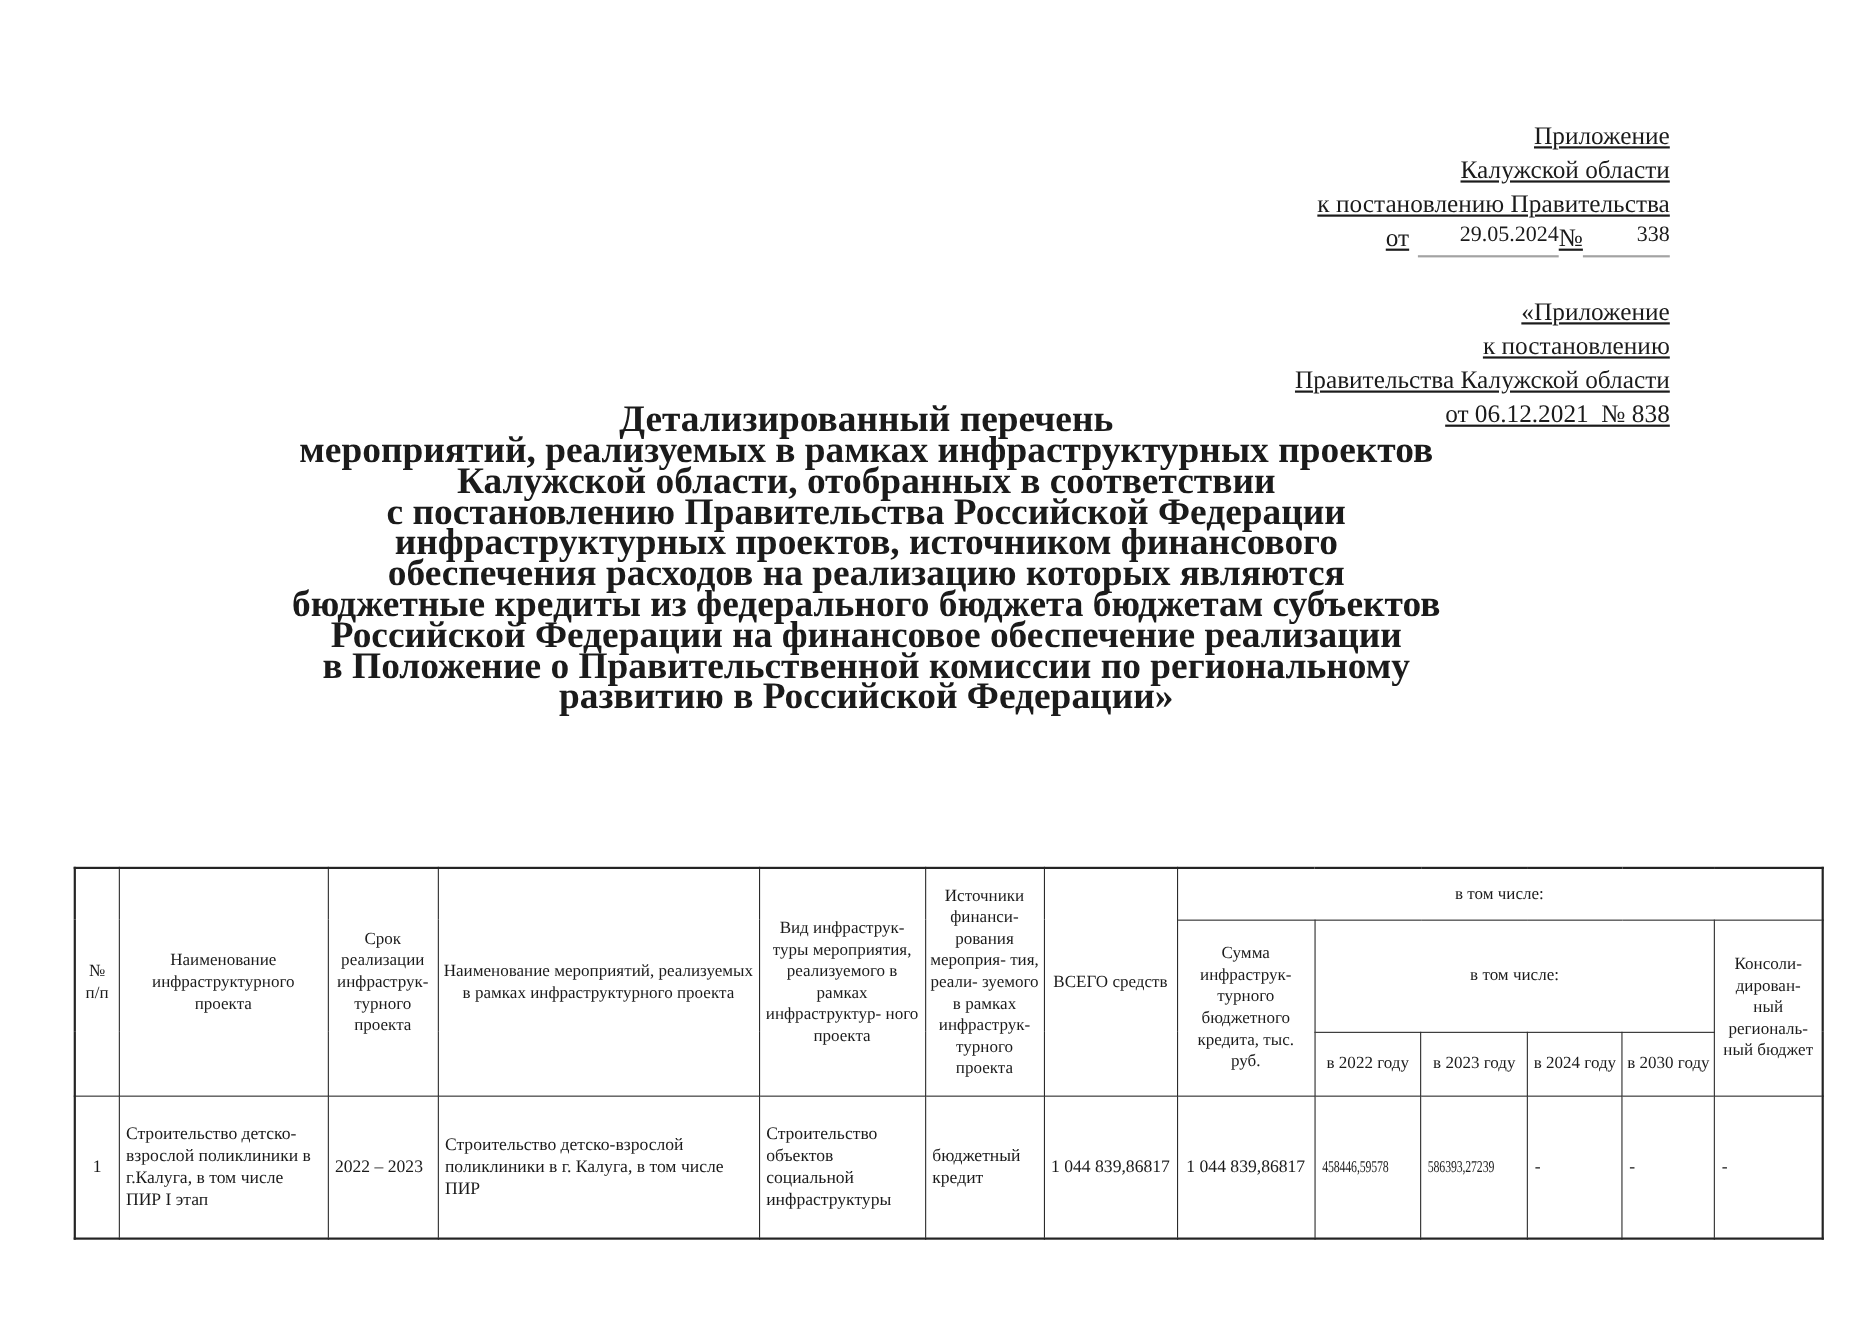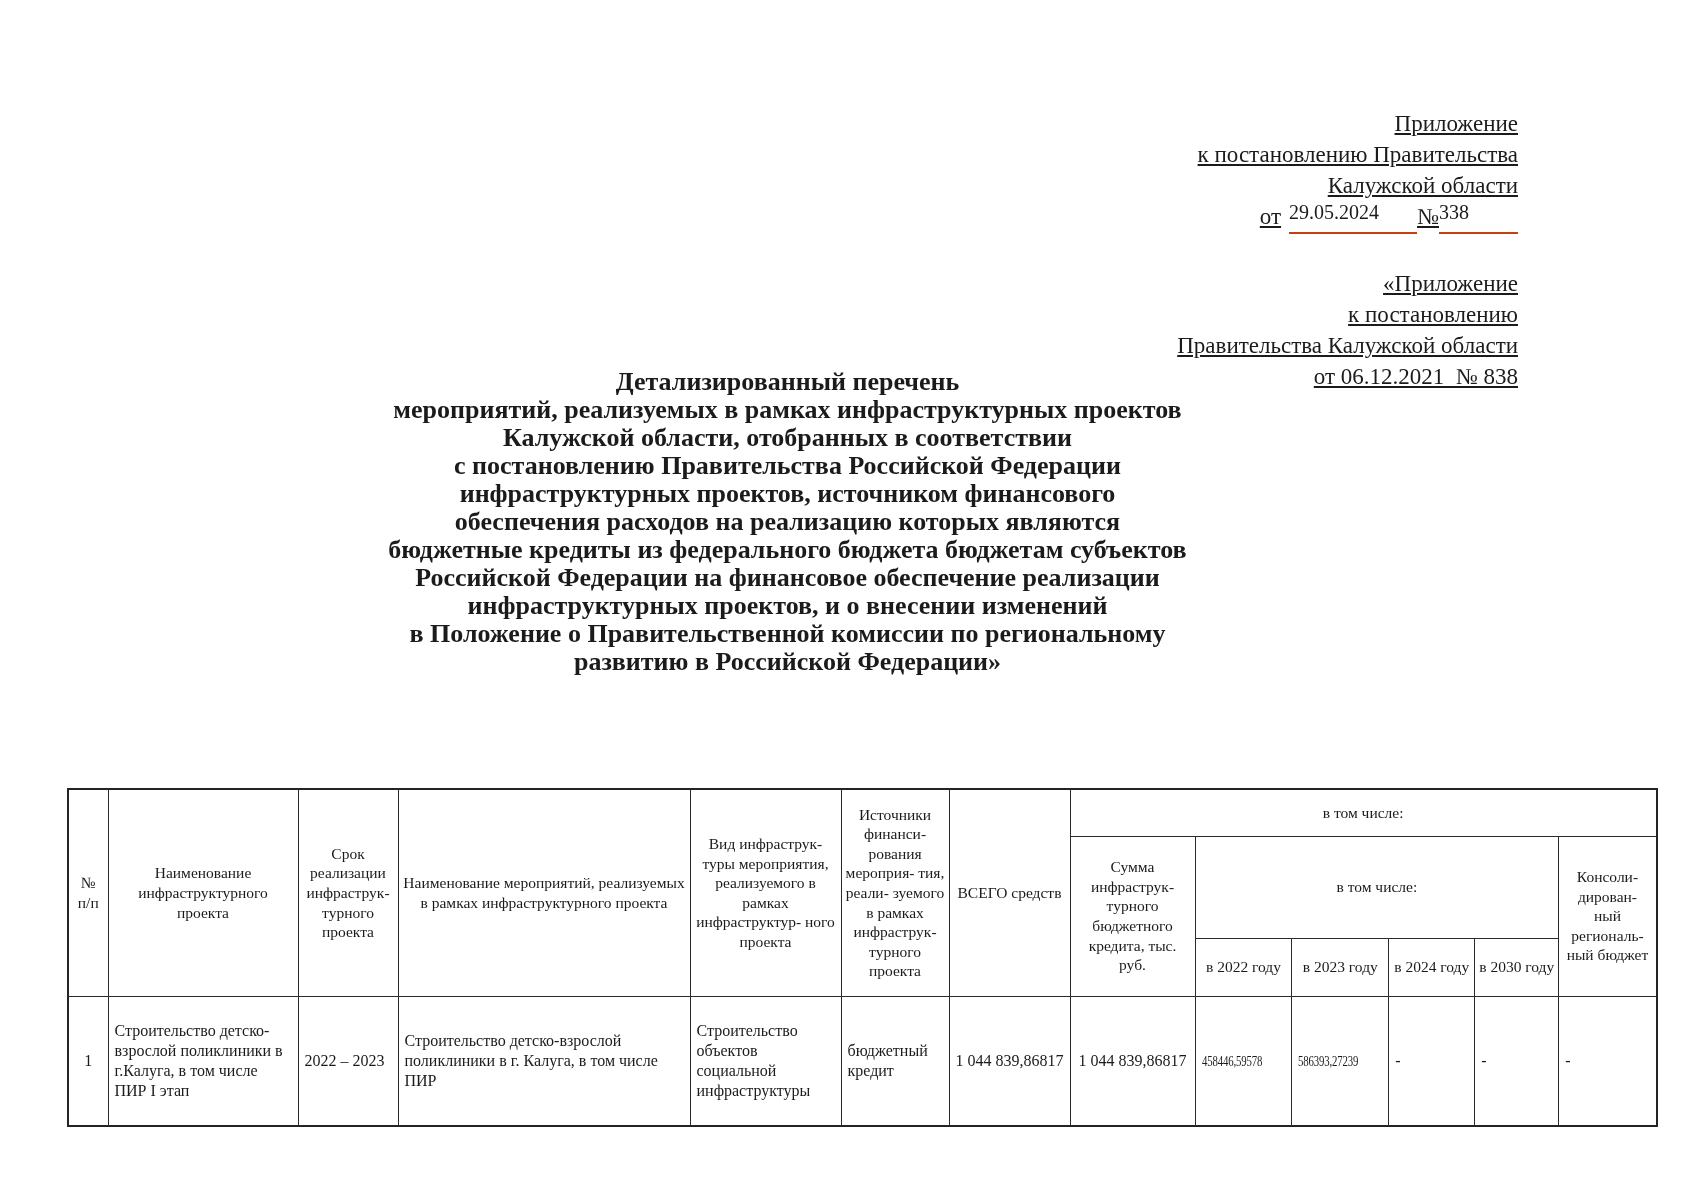--- a/index.html
+++ b/index.html
@@ -17,38 +17,38 @@
     text-align:right;
     font-size:23px;
     line-height:31px;
     white-space:nowrap;
     text-decoration:underline;
   }
   #note1 { top:108px; }
   #note2 { top:268px; }
   .blank {
     display:inline-block;
-    border-bottom:2px solid #c2410c;
-    text-align:left;
+    border-bottom:2px solid #a3a3a3;
+    text-align:right;
     line-height:26px;
     height:28px;
     vertical-align:baseline;
   }
   .blank .fill {
     position:relative; top:-5px;
     font-size:20px;
   }
   .date-slot { width:128px; margin-left:8px; }
   .num-slot  { width:79px; }
   .doc-title {
     position:absolute;
     top:368px; left:60px; width:1455px;
     text-align:center;
     font-weight:bold;
-    font-size:26px;
+    font-size:34px;
     line-height:28px;
   }
   table.doc {
     position:absolute;
     left:67px; top:788px;
     border-collapse:collapse;
     table-layout:fixed;
     border:2px solid #242424;
   }
   table.doc th, table.doc td {
@@ -84,22 +84,22 @@
     font-size:15px;
     letter-spacing:-0.2px;
     white-space:nowrap;
   }
 </style>
 </head>
 <body>
 
 <div class="note" id="note1">
   <div>Приложение</div>
+  <div>Калужской области</div>
   <div>к постановлению Правительства</div>
-  <div>Калужской области</div>
   <div>
     <span>от</span><span class="blank date-slot"><span class="fill">29.05.2024</span></span><span>№</span><span class="blank num-slot"><span class="fill">338</span></span>
   </div>
 </div>
 
 <div class="note" id="note2">
   <div>«Приложение</div>
   <div>к постановлению</div>
   <div>Правительства Калужской области</div>
   <div>от 06.12.2021&nbsp; № 838</div>
@@ -107,21 +107,20 @@
 
 <div class="doc-title">
   <div>Детализированный перечень</div>
   <div>мероприятий, реализуемых в рамках инфраструктурных проектов</div>
   <div>Калужской области, отобранных в соответствии</div>
   <div>с постановлению Правительства Российской Федерации</div>
   <div>инфраструктурных проектов, источником финансового</div>
   <div>обеспечения расходов на реализацию которых являются</div>
   <div>бюджетные кредиты из федерального бюджета бюджетам субъектов</div>
   <div>Российской Федерации на финансовое обеспечение реализации</div>
-  <div>инфраструктурных проектов, и о внесении изменений</div>
   <div>в Положение о Правительственной комиссии по региональному</div>
   <div>развитию в Российской Федерации»</div>
 </div>
 
 <table class="doc">
   <colgroup>
     <col style="width:40px">
       <col style="width:190px">
       <col style="width:100px">
     <col style="width:292px">

